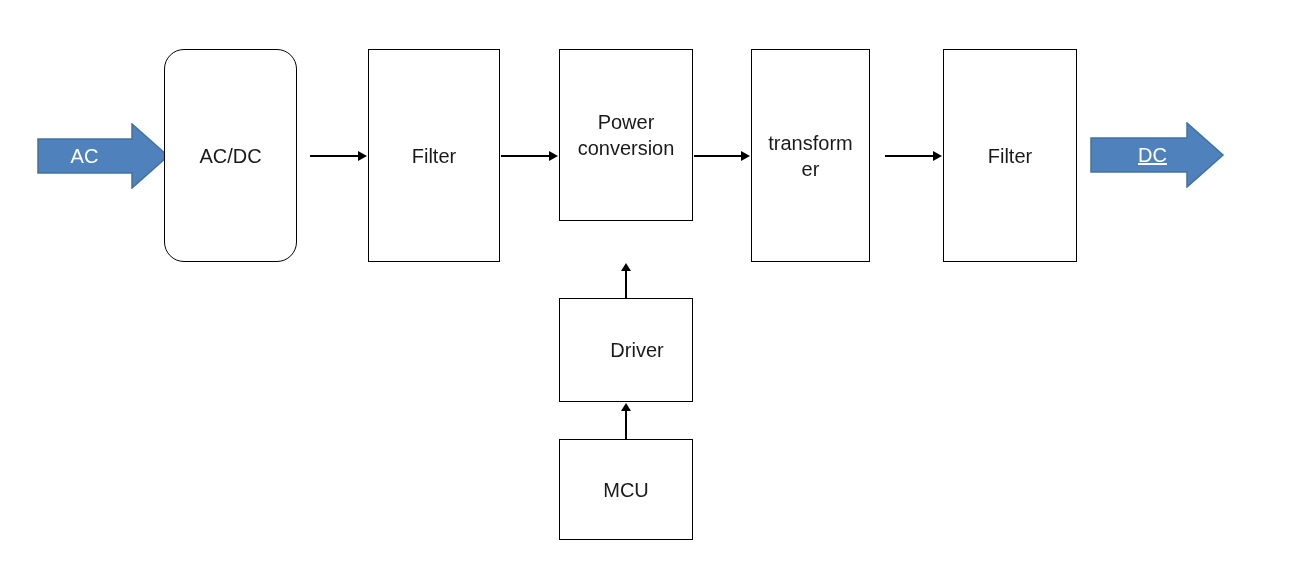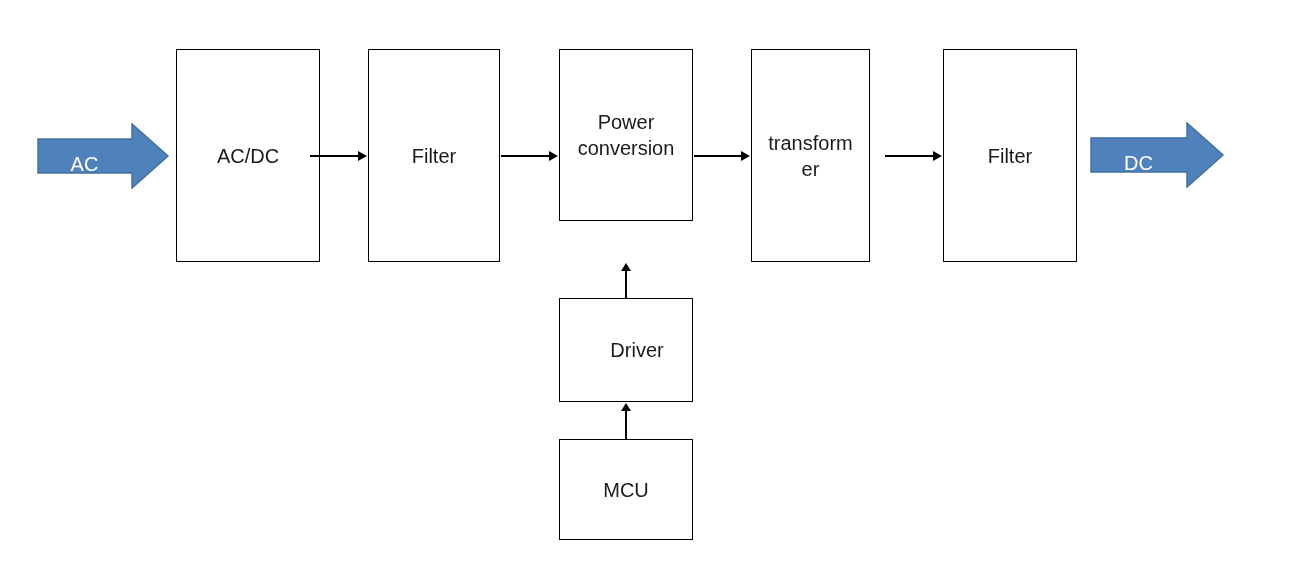--- a/index.html
+++ b/index.html
@@ -63,36 +63,35 @@
   .block-arrow svg { display: block; }
   .block-arrow-label {
     position: absolute;
     top: 15px;
     height: 36px;
     display: flex;
     align-items: center;
     justify-content: center;
     color: #ffffff;
     font-size: 20px;
-    margin-top: 8px;
   }
 </style>
 </head>
 <body>
 
 <div class="canvas">
 
   <div class="block-arrow" style="left:37px; top:123px; width:133px; height:66px;">
     <svg width="133" height="66" viewBox="0 0 133 66">
       <polygon points="1,16 95,16 95,1 131,33 95,65 95,50 1,50" fill="#4f81bd" stroke="#41719c" stroke-width="1.5"></polygon>
     </svg>
     <div class="block-arrow-label" style="left:0; width:95px;">AC</div>
   </div>
 
-  <div class="box" style="left:176px; top:49px; width:144px; height:213px;">
+  <div class="box" style="left:164px; top:49px; width:133px; height:213px;border-radius:20px;">
     <span class="box-label">AC/DC</span>
   </div>
 
   <div class="arrow-h" style="left:310px; top:155px; width:48px;"></div>
 
   <div class="box" style="left:368px; top:49px; width:132px; height:213px;">
     <span class="box-label">Filter</span>
   </div>
 
   <div class="arrow-h" style="left:501px; top:155px; width:48px;"></div>
@@ -112,21 +111,21 @@
   <div class="arrow-h" style="left:885px; top:155px; width:48px;"></div>
 
   <div class="box" style="left:943px; top:49px; width:134px; height:213px;">
     <span class="box-label">Filter</span>
   </div>
 
   <div class="block-arrow" style="left:1090px; top:122px; width:135px; height:66px;">
     <svg width="135" height="66" viewBox="0 0 135 66">
       <polygon points="1,16 97,16 97,1 133,33 97,65 97,50 1,50" fill="#4f81bd" stroke="#41719c" stroke-width="1.5"></polygon>
     </svg>
-    <div class="block-arrow-label" style="left:0; width:97px;">DC</div>
+    <div class="block-arrow-label" style="left:14px; width:97px;text-decoration:underline;">DC</div>
   </div>
 
   <div class="box" style="left:559px; top:298px; width:134px; height:104px;padding-left:22px;">
     <span class="box-label">Driver</span>
   </div>
 
   <div class="arrow-v" style="left:625px; top:271px; height:27px;"></div>
 
   <div class="box" style="left:559px; top:439px; width:134px; height:101px;">
     <span class="box-label">MCU</span>

